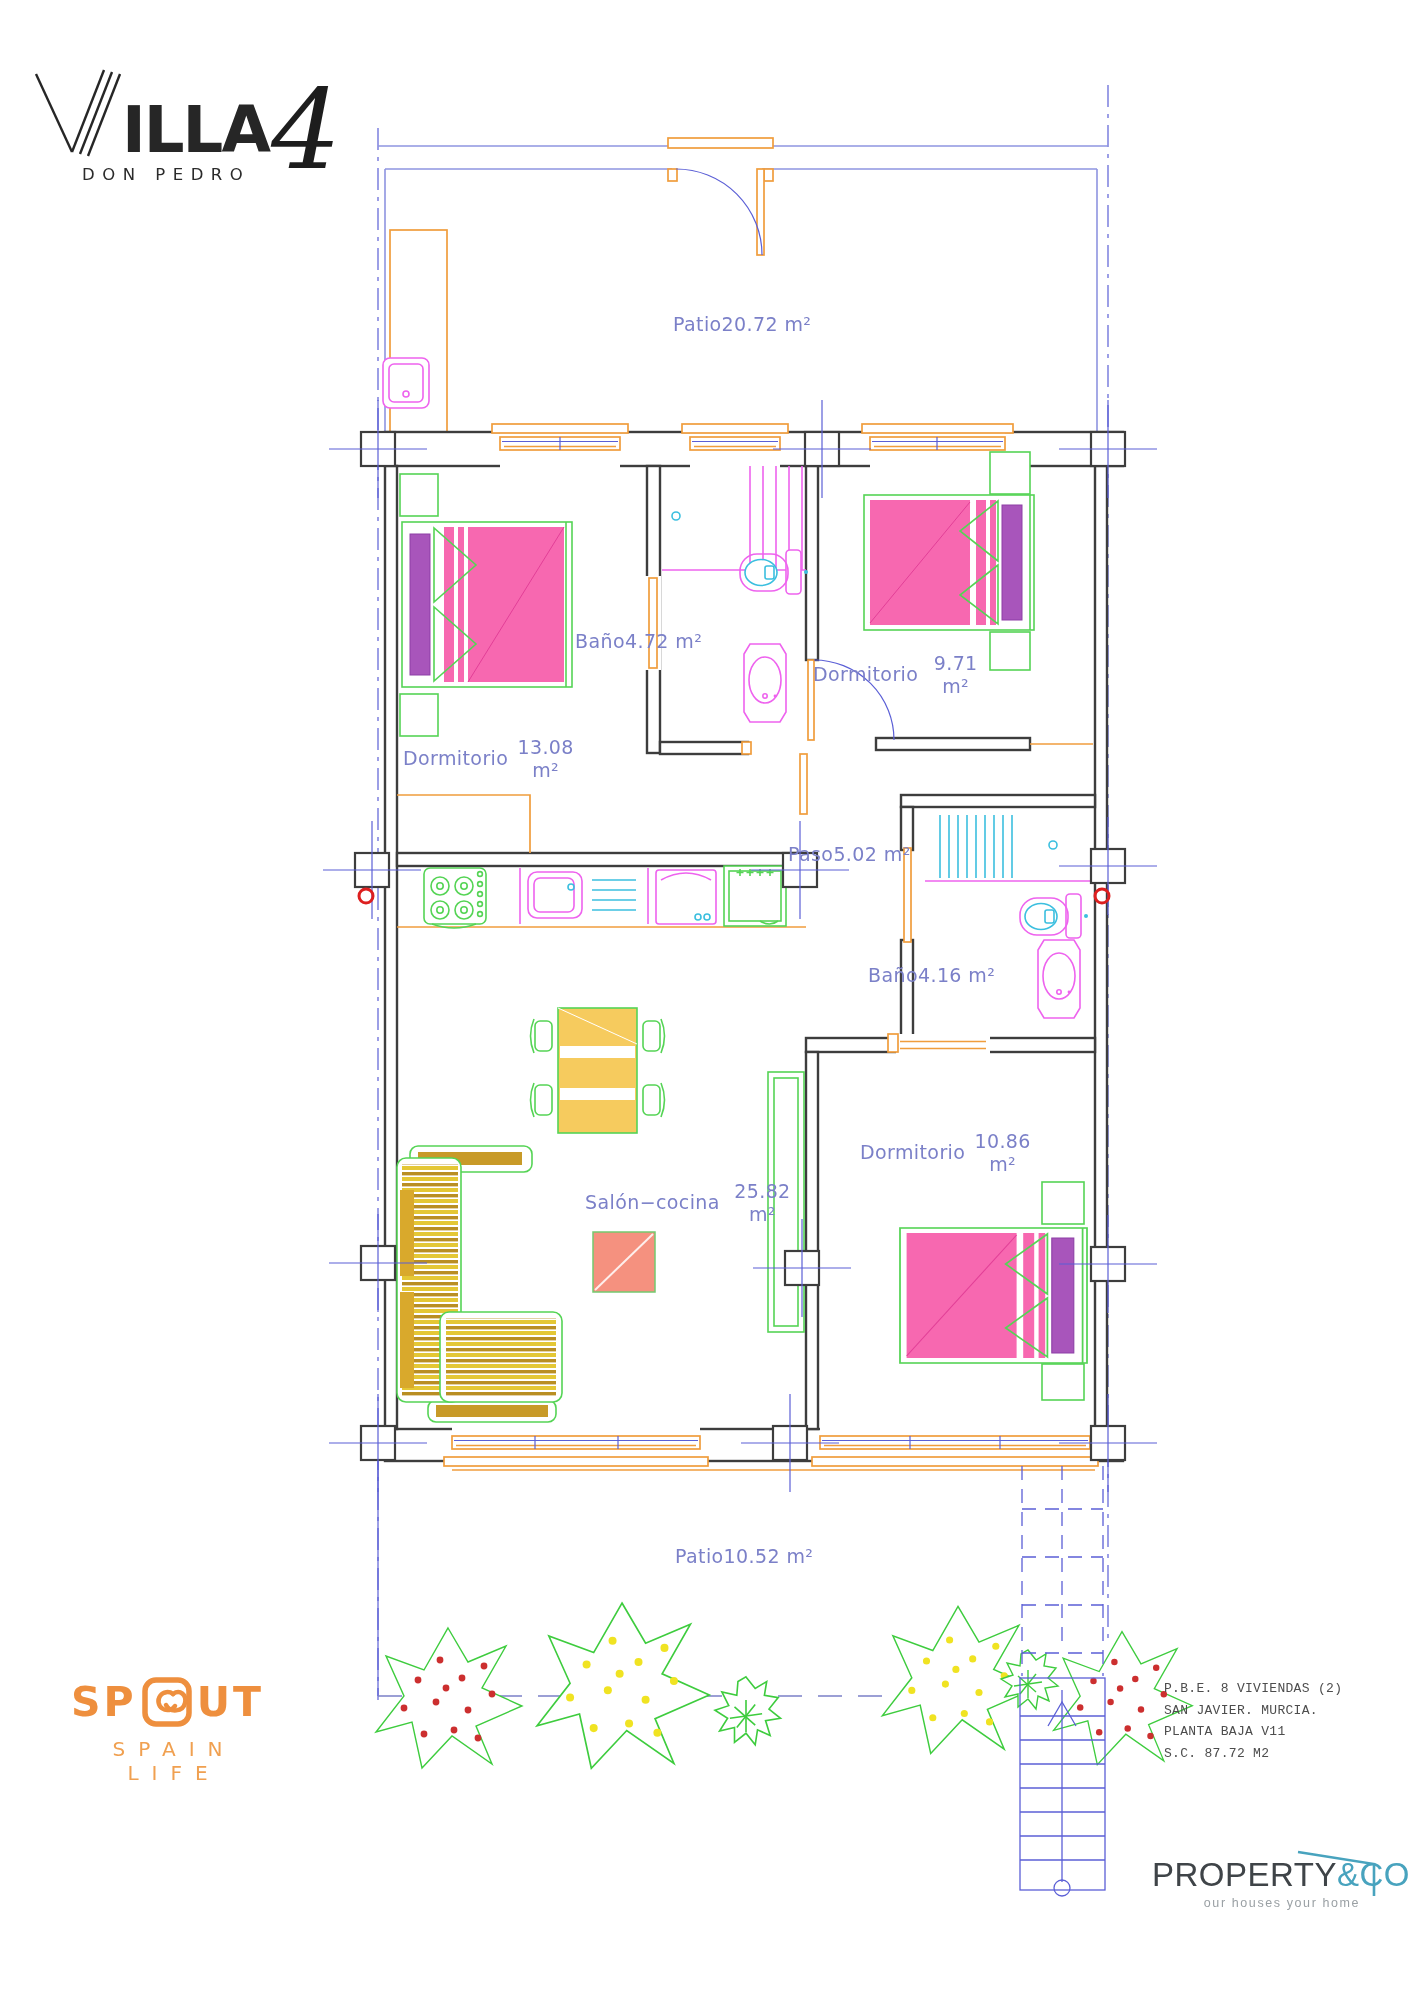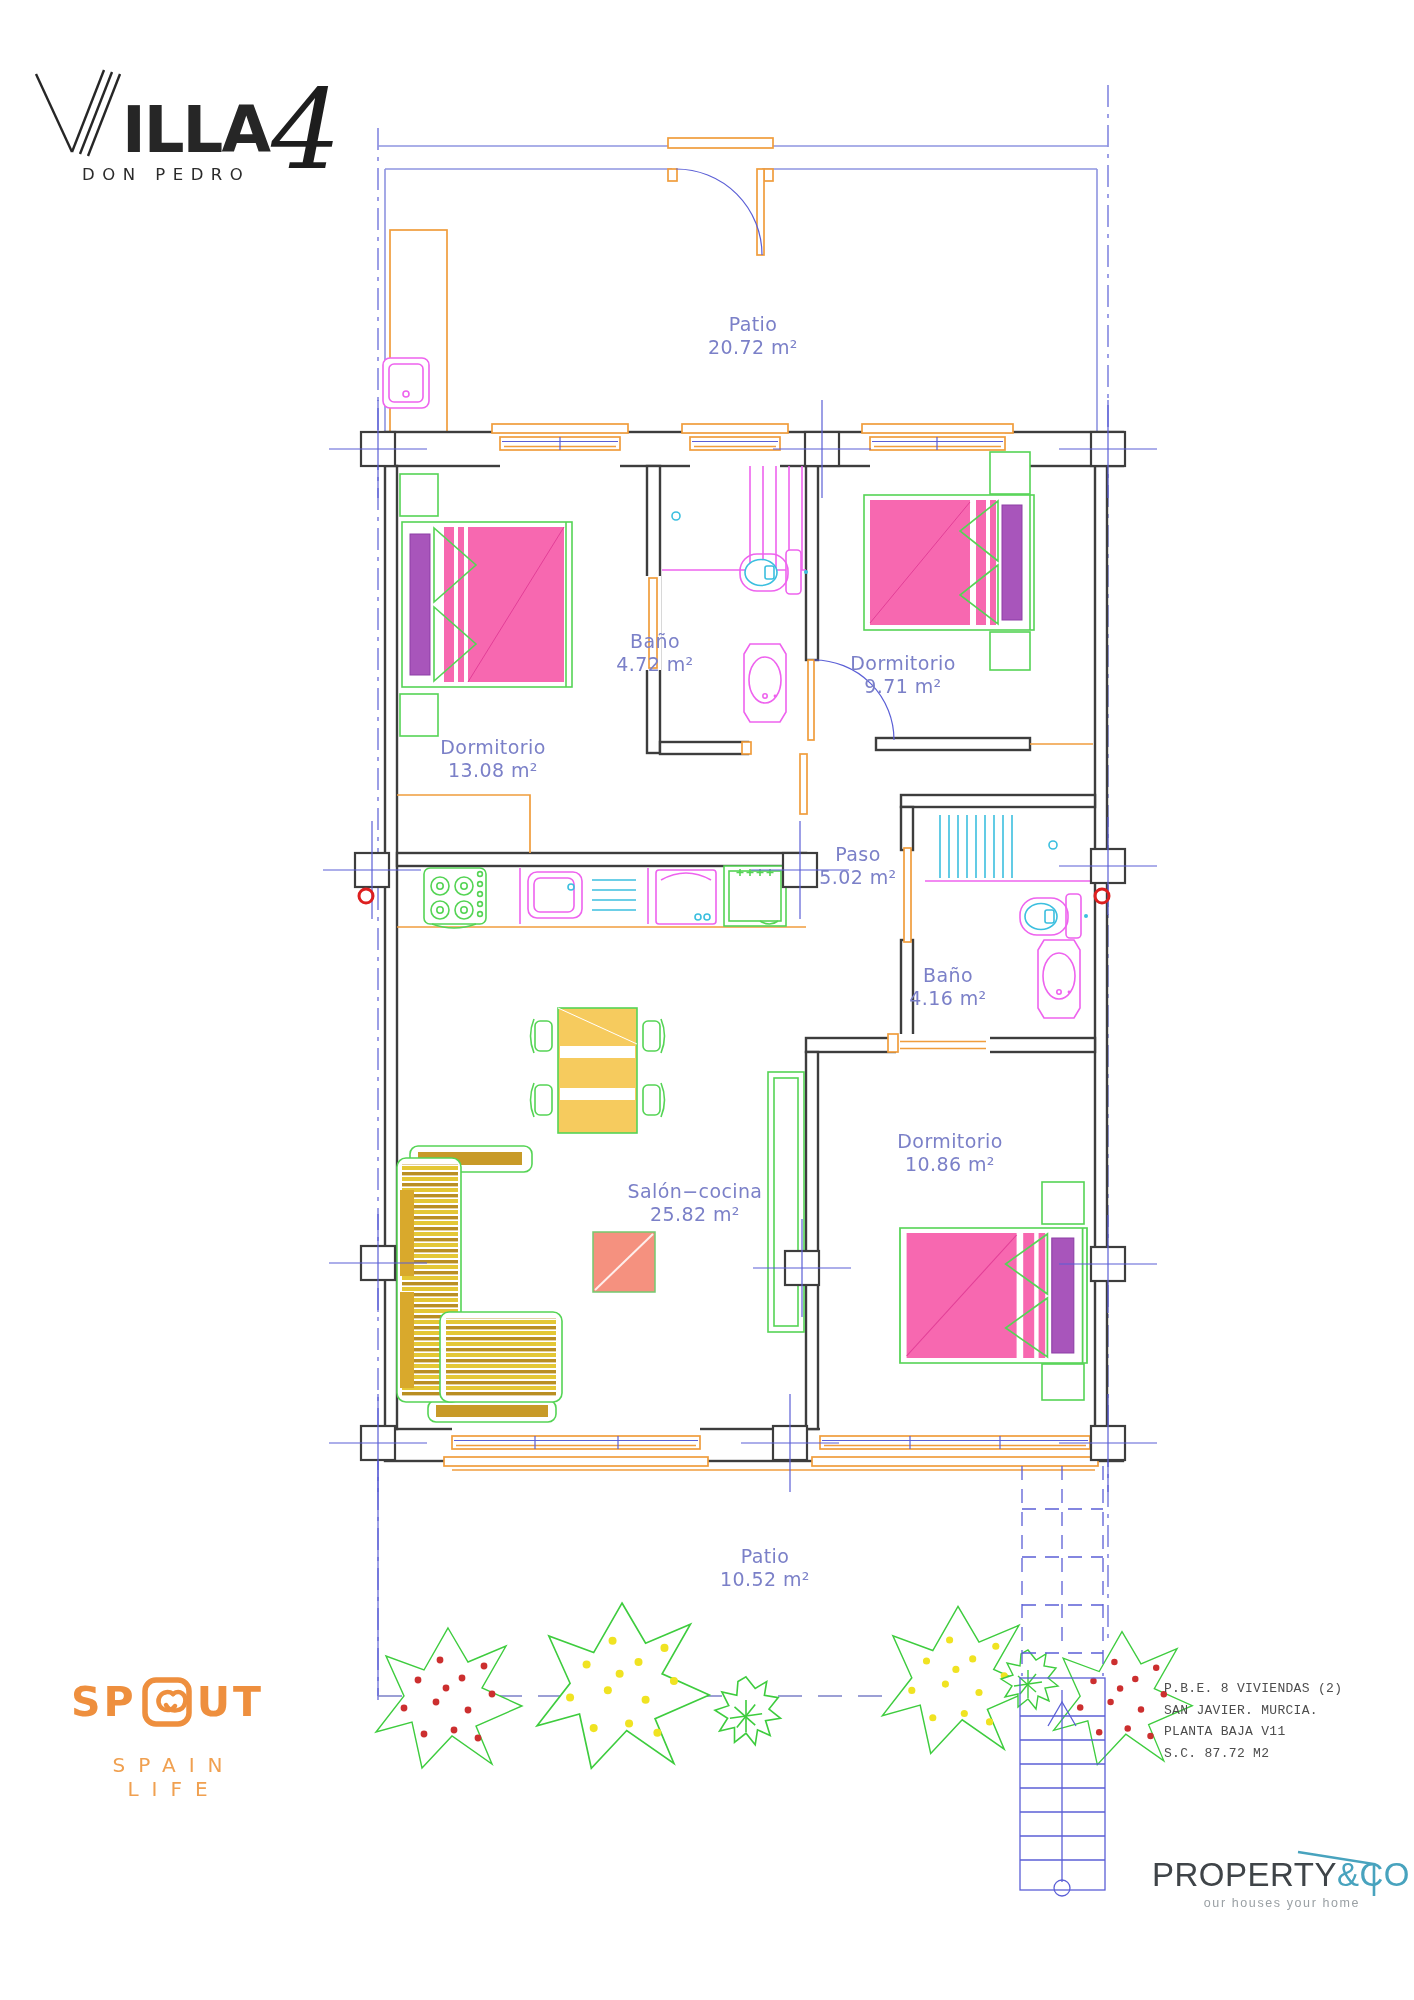--- a/index.html
+++ b/index.html
@@ -28,30 +28,30 @@
   .c{stroke:var(--cyan);stroke-width:1.6;fill:none}
   .cf{stroke:var(--cyan);stroke-width:1.6;fill:#fff}
   .g{stroke:var(--green);stroke-width:1.6;fill:#fff}
   .gl{stroke:var(--green);stroke-width:1.6;fill:none}
   .pd{stroke:var(--label);stroke-width:1.6;stroke-dasharray:24 16;fill:none}
   .rd{stroke:var(--red);stroke-width:3;fill:none}
   .pg{stroke:var(--plantg);stroke-width:1.4;fill:#fff}
   .st{stroke:var(--axis);stroke-width:1.3;fill:none}
   .std{stroke:var(--axis);stroke-width:1.3;fill:none;stroke-dasharray:14 9}
 
-  .room-label{position:absolute;display:flex;flex-direction:column;align-items:center;
+  .room-label{position:absolute;display:flex;flex-direction:row;align-items:center;
     color:var(--label);font-size:19px;line-height:22.5px;letter-spacing:.4px;text-align:center;}
 
   
   .villa-logo{position:absolute;left:28px;top:52px;width:330px;height:145px;color:#262626;}
   
   .spout{position:absolute;left:45px;top:1676px;width:245px;text-align:center;color:var(--logoorange);}
   .spout-row{display:flex;align-items:center;justify-content:center;gap:4px;}
   .spout-row .txt{font-size:41px;font-weight:bold;letter-spacing:3px;line-height:1;}
-  .spout-tag{margin-top:25px;font-size:20px;letter-spacing:13px;color:#f0a050;padding-left:13px;}
+  .spout-tag{margin-top:9px;font-size:20px;letter-spacing:13px;color:#f0a050;padding-left:13px;}
   
   .projinfo{position:absolute;left:1156px;top:1678px;color:var(--textgray);
     font-family:Liberation Mono, monospace;font-size:13px;line-height:21.5px;letter-spacing:.3px;margin-left:8px;}
   .projinfo div{white-space:pre;}
   
   .propco{position:absolute;left:1152px;top:1858px;width:260px;}
   .propco .line{position:relative;font-size:33px;letter-spacing:.5px;line-height:1;
     font-family:"Liberation Sans","DejaVu Sans",sans-serif;}
   .propco .p1{color:var(--branddark);}
   .propco .p2{color:var(--brandteal);}

